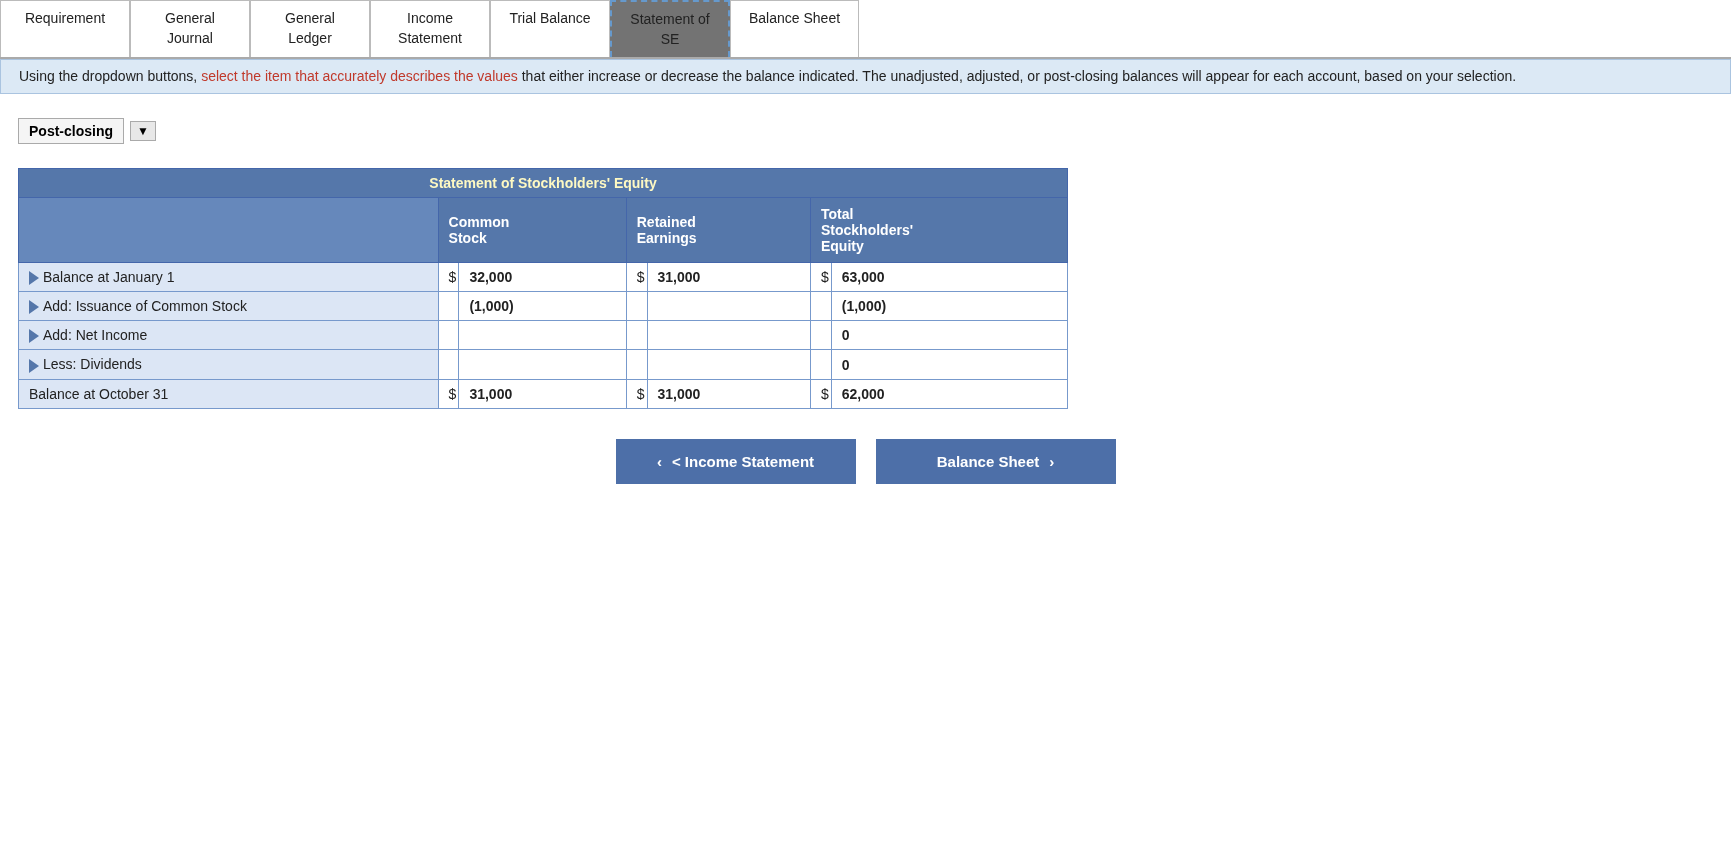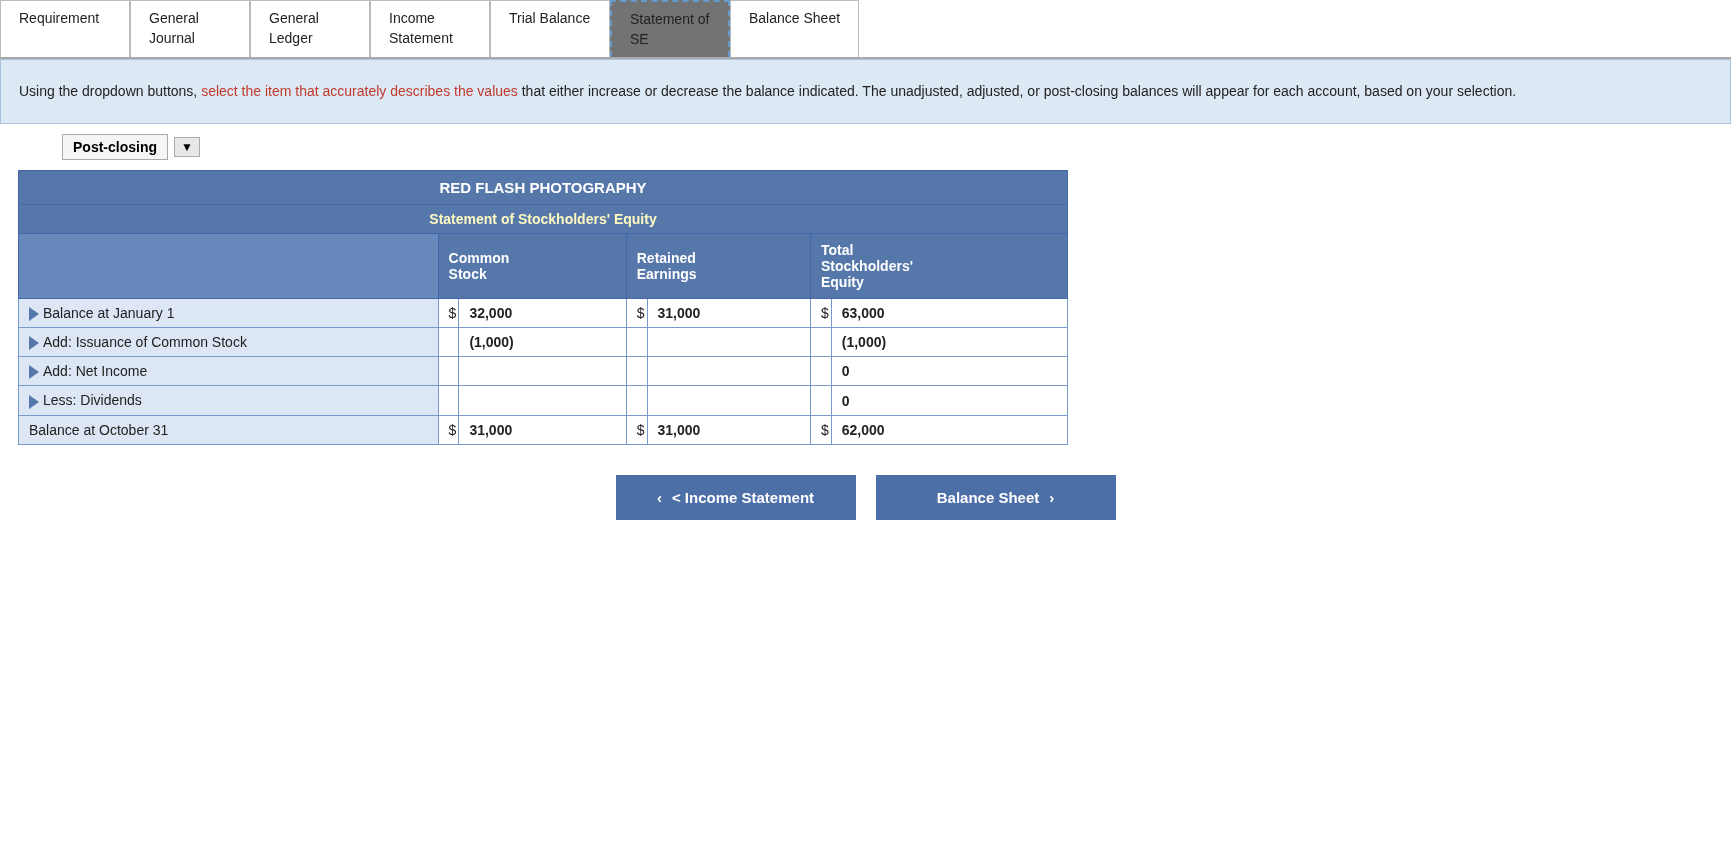--- a/index.html
+++ b/index.html
@@ -16,54 +16,54 @@
     .tab-bar {
       display: flex;
       border-bottom: 2px solid #aaa;
       background: #fff;
     }
     .tab {
       border: 1px solid #bbb;
       border-bottom: none;
       padding: 8px 18px;
       min-width: 120px;
+      text-align: center;
       cursor: pointer;
       font-size: 14px;
       background: #fff;
       line-height: 1.4;
     }
     .tab:first-child { min-width: 130px; }
     .tab.active {
       border: 2px dashed #6699cc;
       border-bottom: none;
       background: #737373;
       font-weight: normal;
     }
 
     
     .instruction-box {
       background: #dce9f5;
       border: 1px solid #aac4e0;
-      padding: 20px 18px;
+      padding: 5px 18px;
       margin: 0;
       font-size: 14px;
       line-height: 1.6;
       color: #222;
     }
     .instruction-box .highlight {
       color: #c0392b;
     }
 
     
     .dropdown-area {
-      padding: 10px 18px;
+      padding: 24px 18px;
       display: flex;
       align-items: center;
       gap: 6px;
-      margin-left: 44px;
     }
     .dropdown-btn {
       border: 1px solid #aaa;
       background: #f5f5f5;
       padding: 4px 10px;
       font-size: 14px;
       font-weight: bold;
       cursor: pointer;
       display: flex;
       align-items: center;
@@ -214,23 +214,20 @@
     <span>Post-closing</span>
   </button>
   <button class="dropdown-arrow">
     <span>▼</span>
   </button>
 </div>
 
 <div class="table-container">
   <table class="statement-table">
     <thead>
-      <tr class="header-row-company">
-        <td colspan="7">RED FLASH PHOTOGRAPHY</td>
-      </tr>
       <tr class="header-row-title">
         <td colspan="7">Statement of Stockholders' Equity</td>
       </tr>
       <tr class="col-header-row">
         <td style="width:40%;"></td>
         <td colspan="2">Common<br>Stock</td>
         <td colspan="2">Retained<br>Earnings</td>
         <td colspan="2">Total<br>Stockholders'<br>Equity</td>
       </tr>
     </thead>

